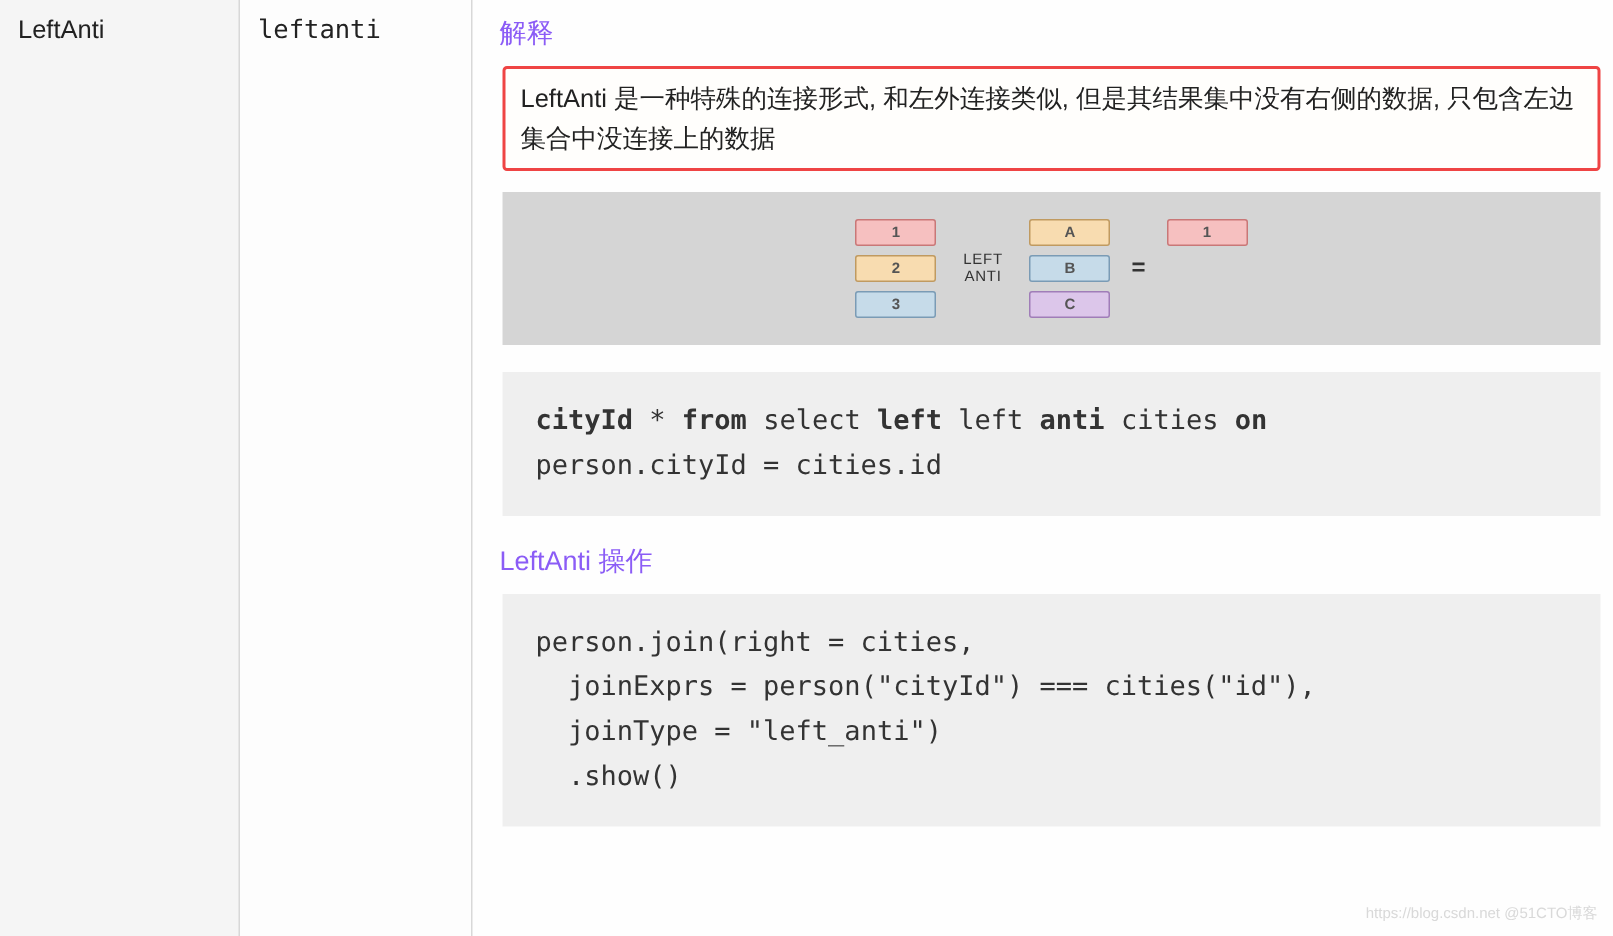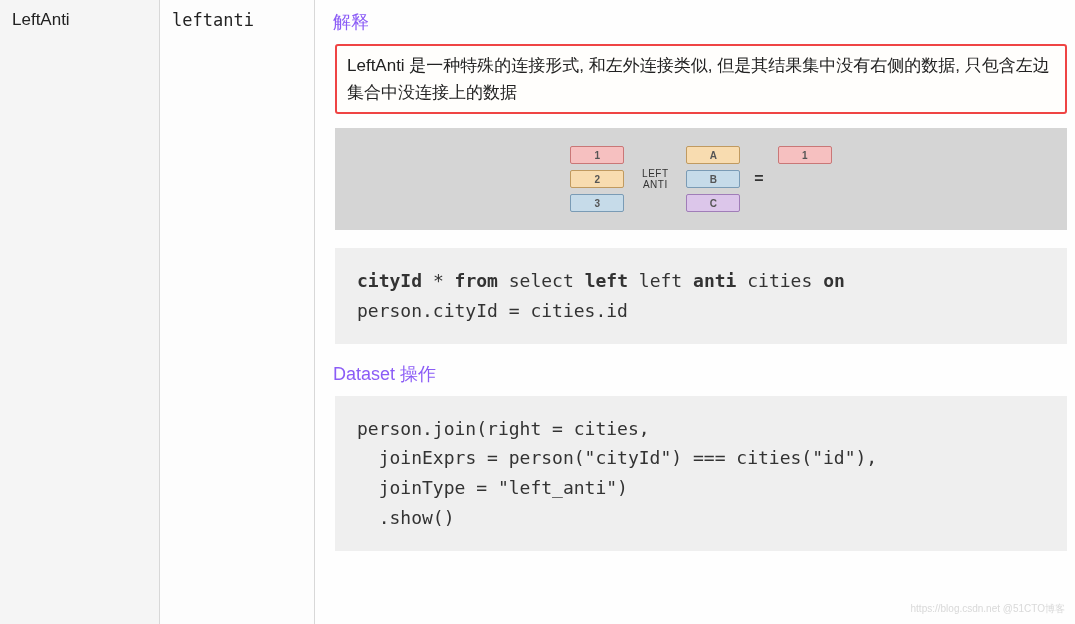--- a/index.html
+++ b/index.html
@@ -123,21 +123,21 @@
       </div>
       <div class="eq">=</div>
       <div class="dcol" style="align-self:flex-start;">
         <div class="box b-pink">1</div>
       </div>
     </div>
 
     <div class="codeblock"><b>cityId</b> <span>*</span> <b>from</b> <span>select</span> <b>left</b> <span>left</span> <b>anti</b> <span>cities</span> <b>on</b>
 <span>person.cityId = cities.id</span></div>
 
-    <div class="section-title">Dataset 操作</div>
+    <div class="section-title">LeftAnti 操作</div>
     <div class="codeblock"><span>person.join(right = cities,</span>
 <span>  joinExprs = person("cityId") === cities("id"),</span>
 <span>  joinType = "left_anti")</span>
 <span>  .show()</span></div>
 
   </div>
 </div>
 
 <div class="watermark">https://blog.csdn.net @51CTO博客</div>
 

